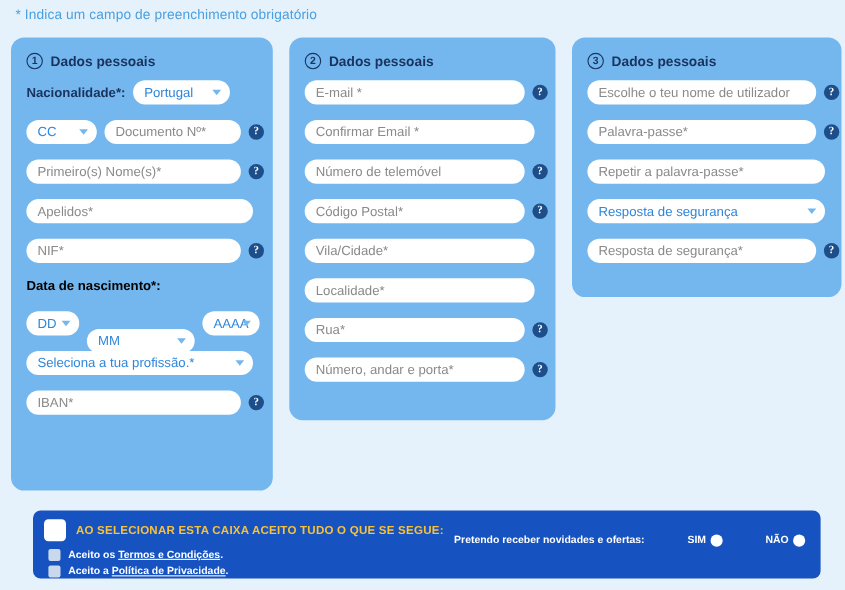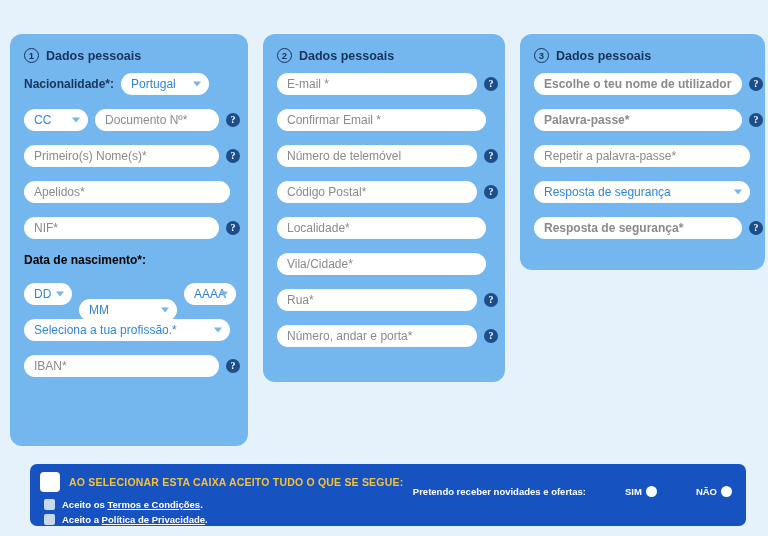--- a/index.html
+++ b/index.html
@@ -114,21 +114,21 @@
   .w-cc      { width:  64px; }
   .w-doc     { width: 124px; }
   .w-gender  { width: 135px; }
   .w-dd      { width:  48px; }
   .w-mm      { width:  98px; margin-top: 32px; }
   .w-aaaa    { width:  52px; }
 
   .w2-full   { width: 209px; }
   .w2-help   { width: 200px; }
 
-  .w3-help   { width: 208px; font-weight: bold; }
+  .w3-help   { width: 208px; }
   .w3-full   { width: 216px; }
 
   
   #consent-bar {
     position: absolute;
     left: 30px; top: 464px;
     width: 716px; height: 62px;
     background: #1653c0;
     border-radius: 7px;
   }
@@ -182,20 +182,21 @@
     width: 11px; height: 11px;
     border-radius: 50%;
     background: #ffffff;
   }
 </style>
 </head>
 <body>
 
 <div class="page">
 
+  <div class="req-note">* Indica um campo de preenchimento obrigatório</div>
 
   <div class="panel" id="panel-1">
     <div class="panel-head">
       <div class="step-badge">1</div>
       <div class="panel-title">Dados pessoais</div>
     </div>
 
     <div class="rows">
 
       <div class="row">
@@ -303,27 +304,27 @@
 
       <div class="row">
         <div class="field w2-help">
           <span>Código Postal*</span>
         </div>
         <div class="help">?</div>
       </div>
 
       <div class="row">
         <div class="field w2-full">
+          <span>Vila/Cidade*</span>
+        </div>
+      </div>
+
+      <div class="row">
+        <div class="field w2-full">
           <span>Localidade*</span>
-        </div>
-      </div>
-
-      <div class="row">
-        <div class="field w2-full">
-          <span>Vila/Cidade*</span>
         </div>
       </div>
 
       <div class="row">
         <div class="field w2-help">
           <span>Rua*</span>
         </div>
         <div class="help">?</div>
       </div>
 

